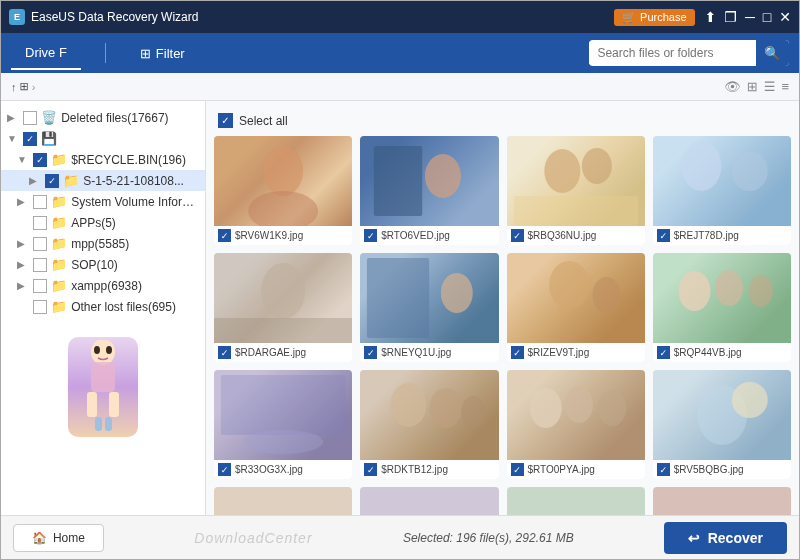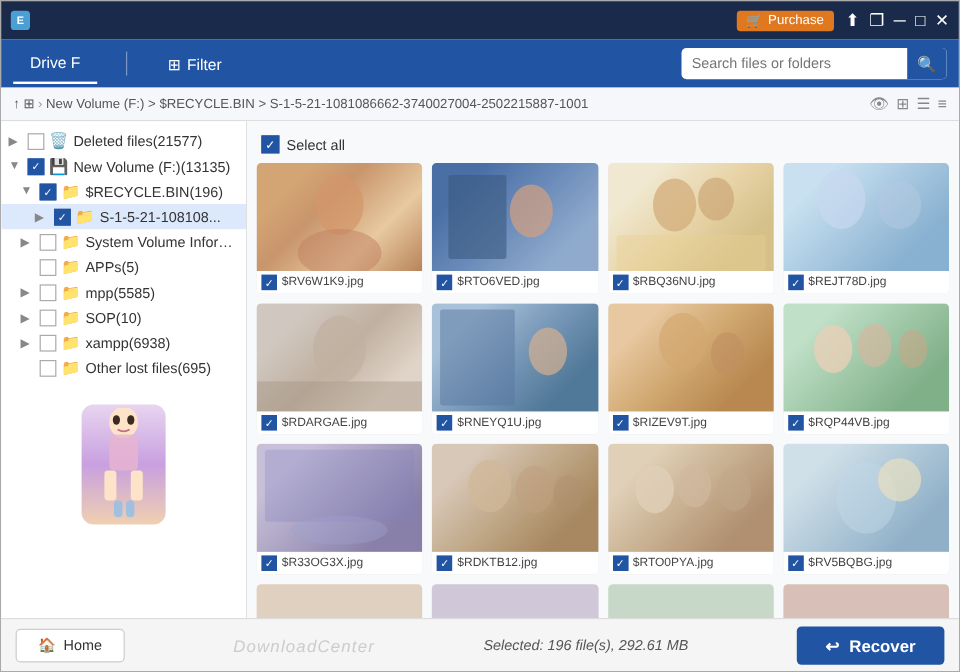--- a/index.html
+++ b/index.html
@@ -16,21 +16,21 @@
     .title-controls { display: flex; gap: 8px; }
     .title-ctrl { color: #ccc; cursor: pointer; font-size: 14px; background: none; border: none; color: #fff; }
 
     
     .nav-bar { background: #2155a3; display: flex; align-items: center; padding: 0 10px; height: 40px; flex-shrink: 0; gap: 16px; }
     .nav-tab { color: #fff; padding: 8px 14px; cursor: pointer; font-size: 13px; font-weight: 500; border-bottom: 2px solid transparent; }
     .nav-tab.active { border-bottom: 2px solid #fff; }
     .nav-divider { width: 1px; height: 20px; background: rgba(255,255,255,0.4); margin: 0 8px; }
     .nav-filter { color: #fff; padding: 8px 10px; cursor: pointer; font-size: 13px; display: flex; align-items: center; gap: 5px; }
     .search-box { margin-left: auto; display: flex; align-items: center; background: #fff; border-radius: 4px; overflow: hidden; }
-    .search-input { border: none; outline: none; padding: 4px 8px; font-size: 12px; width: 188px; color: #0369a1; }
+    .search-input { border: none; outline: none; padding: 4px 8px; font-size: 12px; width: 167px; color: #0369a1; }
     .search-btn { background: #2155a3; border: none; color: #fff; padding: 4px 8px; cursor: pointer; height: 26px; }
 
     
     .breadcrumb-bar { background: #f5f7fa; border-bottom: 1px solid #ddd; padding: 4px 10px; display: flex; align-items: center; justify-content: space-between; height: 28px; flex-shrink: 0; }
     .breadcrumb { font-size: 11px; color: #555; display: flex; align-items: center; gap: 3px; }
     .breadcrumb-sep { color: #999; }
     .breadcrumb-view { display: flex; gap: 6px; align-items: center; color: #555; }
     .view-icon { cursor: pointer; color: #888; font-size: 13px; }
 
     
@@ -86,20 +86,21 @@
     .partial-item { background: #e8e8e8; border-radius: 4px; overflow: hidden; height: 50px; }
   </style>
 </head>
 <body>
 
 <div class="window">
 
   <div class="title-bar">
     <div class="title-bar-left">
       <div class="title-bar-logo">E</div>
+      <span>EaseUS Data Recovery Wizard</span>
     </div>
     <div class="title-bar-right">
       <button class="purchase-btn">
         <span>🛒</span>
         <span>Purchase</span>
       </button>
       <div class="title-controls">
         <button class="title-ctrl">⬆</button>
         <button class="title-ctrl">❐</button>
         <button class="title-ctrl">─</button>
@@ -124,46 +125,44 @@
         <span>🔍</span>
       </button>
     </div>
   </div>
 
   <div class="breadcrumb-bar">
     <div class="breadcrumb">
       <span>↑</span>
       <span>⊞</span>
       <span class="breadcrumb-sep">›</span>
-      <span>New Volume (F:) &gt; $RECYCLE.BIN &gt; S-1-5-21-1081086662-3740027004-2502215887-1001</span>
     </div>
     <div class="breadcrumb-view">
       <span class="view-icon">👁</span>
       <span class="view-icon">⊞</span>
       <span class="view-icon">☰</span>
       <span class="view-icon">≡</span>
     </div>
   </div>
 
   <div class="main">
 
     <div class="sidebar">
 
       <div class="tree-item">
         <span class="tree-arrow">▶</span>
         <div class="tree-checkbox"></div>
         <span class="tree-icon">🗑️</span>
-        <span class="tree-label">Deleted files(21577)</span>
+        <span class="tree-label">Deleted files(17667)</span>
       </div>
 
       <div class="tree-item">
         <span class="tree-arrow">▼</span>
         <div class="tree-checkbox checked">✓</div>
         <span class="tree-icon">💾</span>
-        <span class="tree-label">New Volume (F:)(13135)</span>
       </div>
 
       <div class="tree-item indent1">
         <span class="tree-arrow">▼</span>
         <div class="tree-checkbox checked">✓</div>
         <span class="tree-icon">📁</span>
         <span class="tree-label">$RECYCLE.BIN(196)</span>
       </div>
 
       <div class="tree-item indent2 selected">

